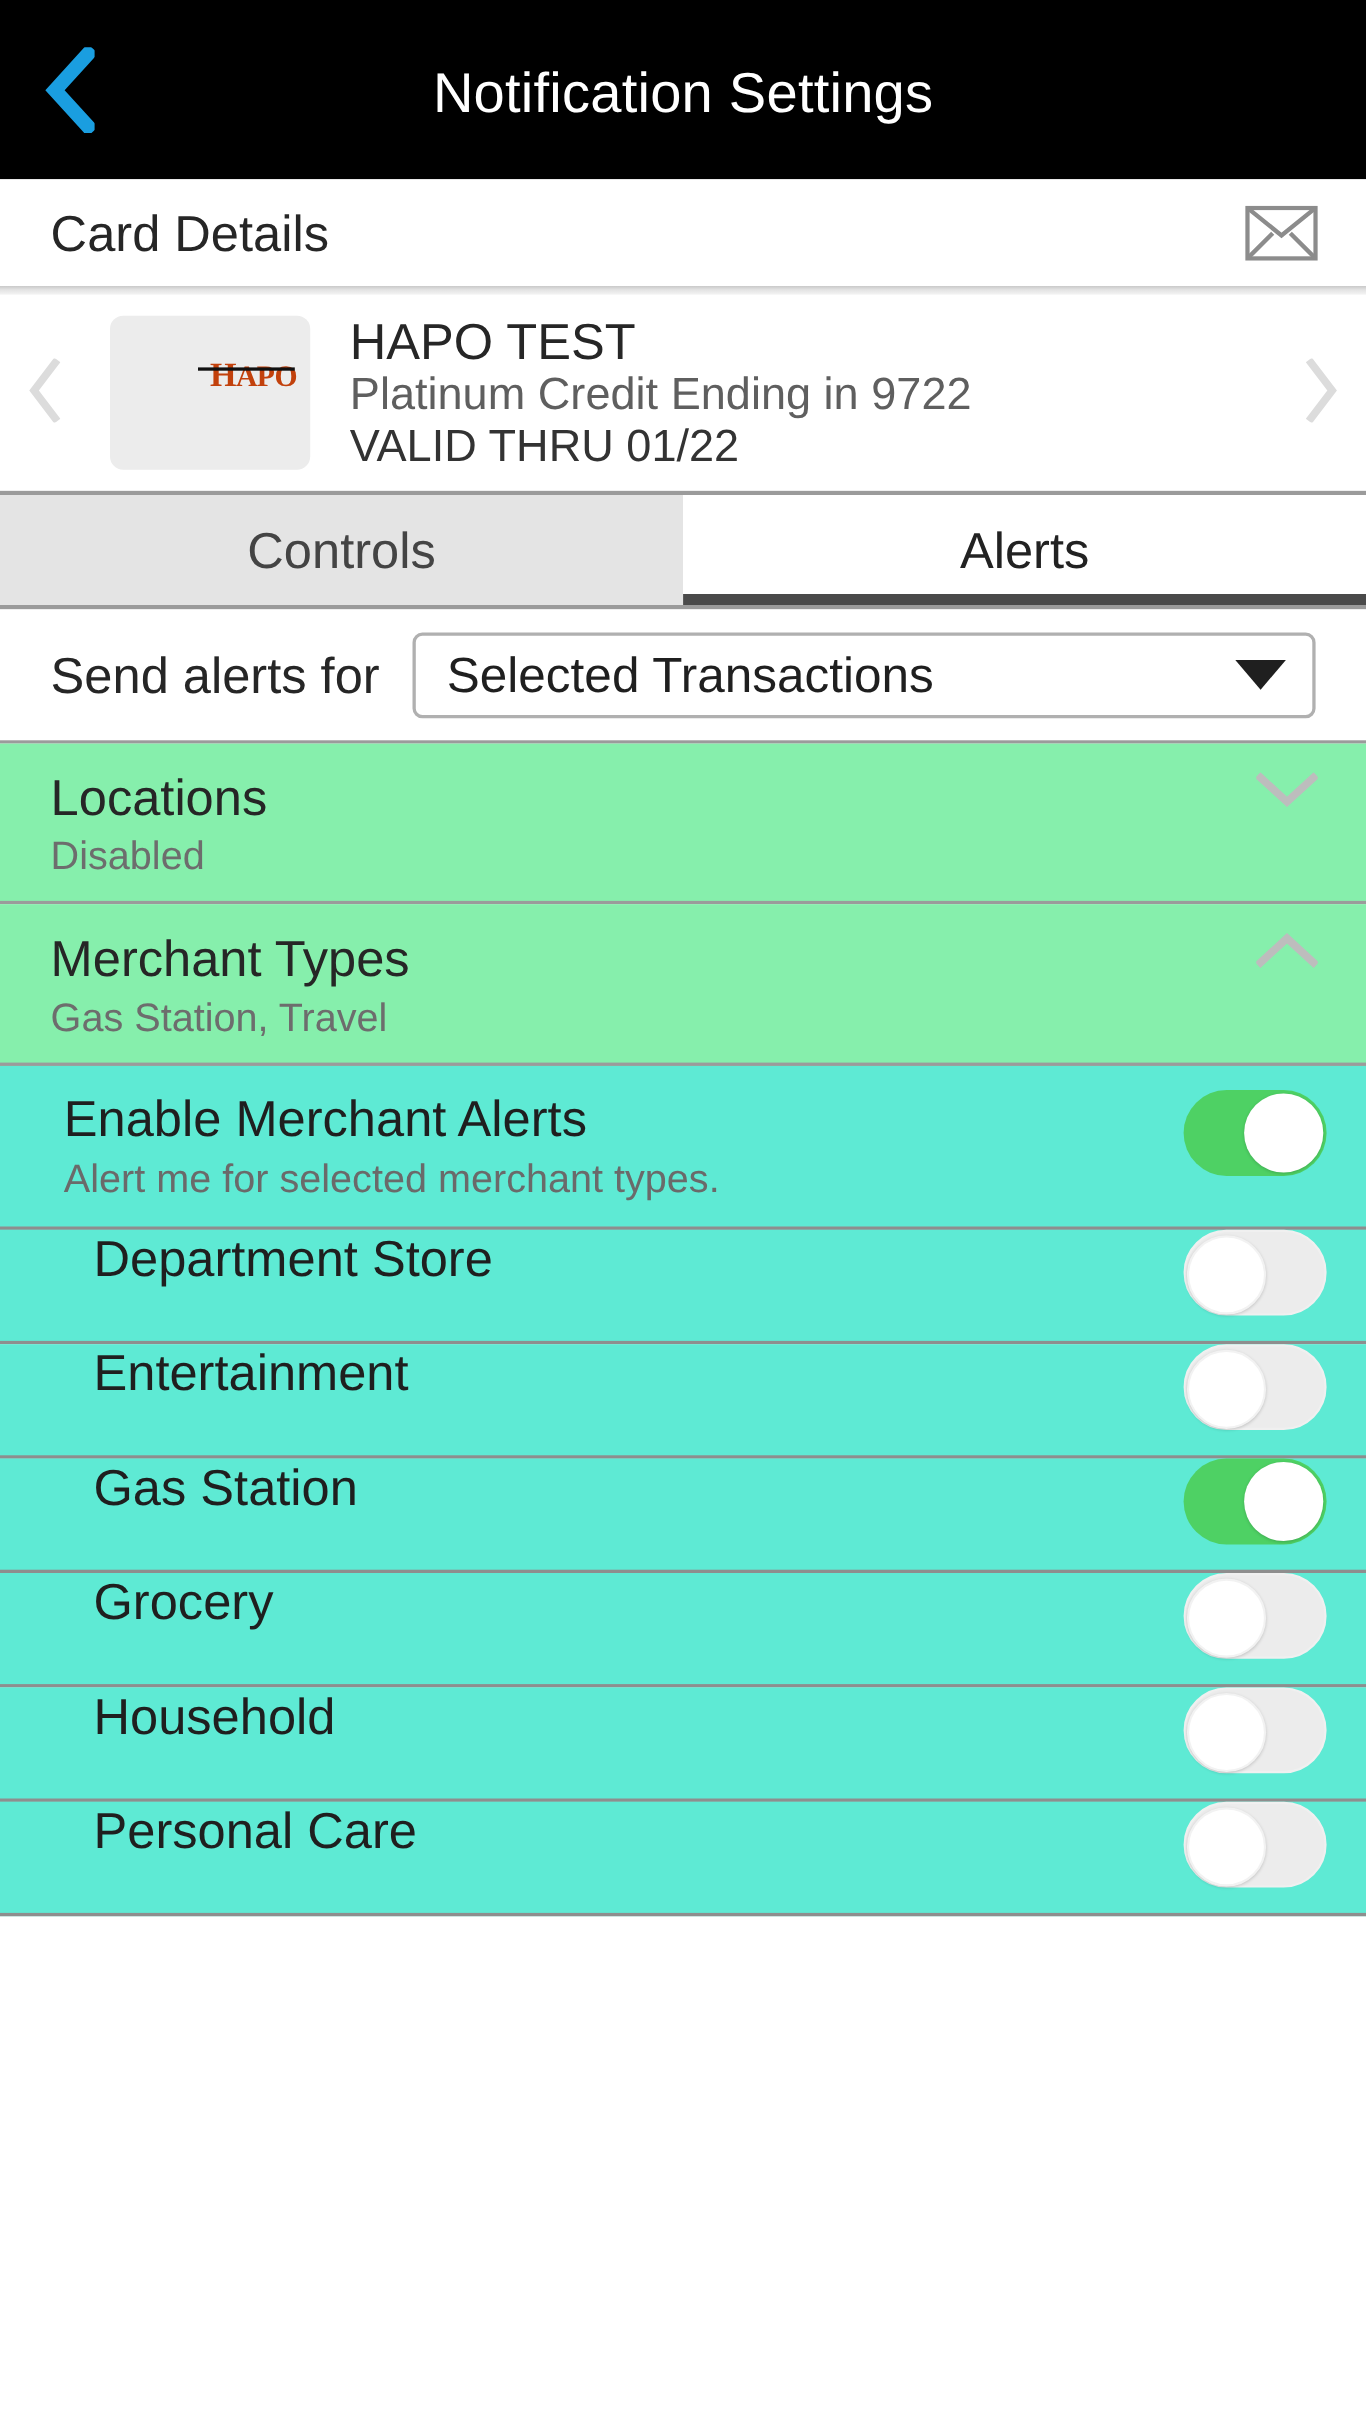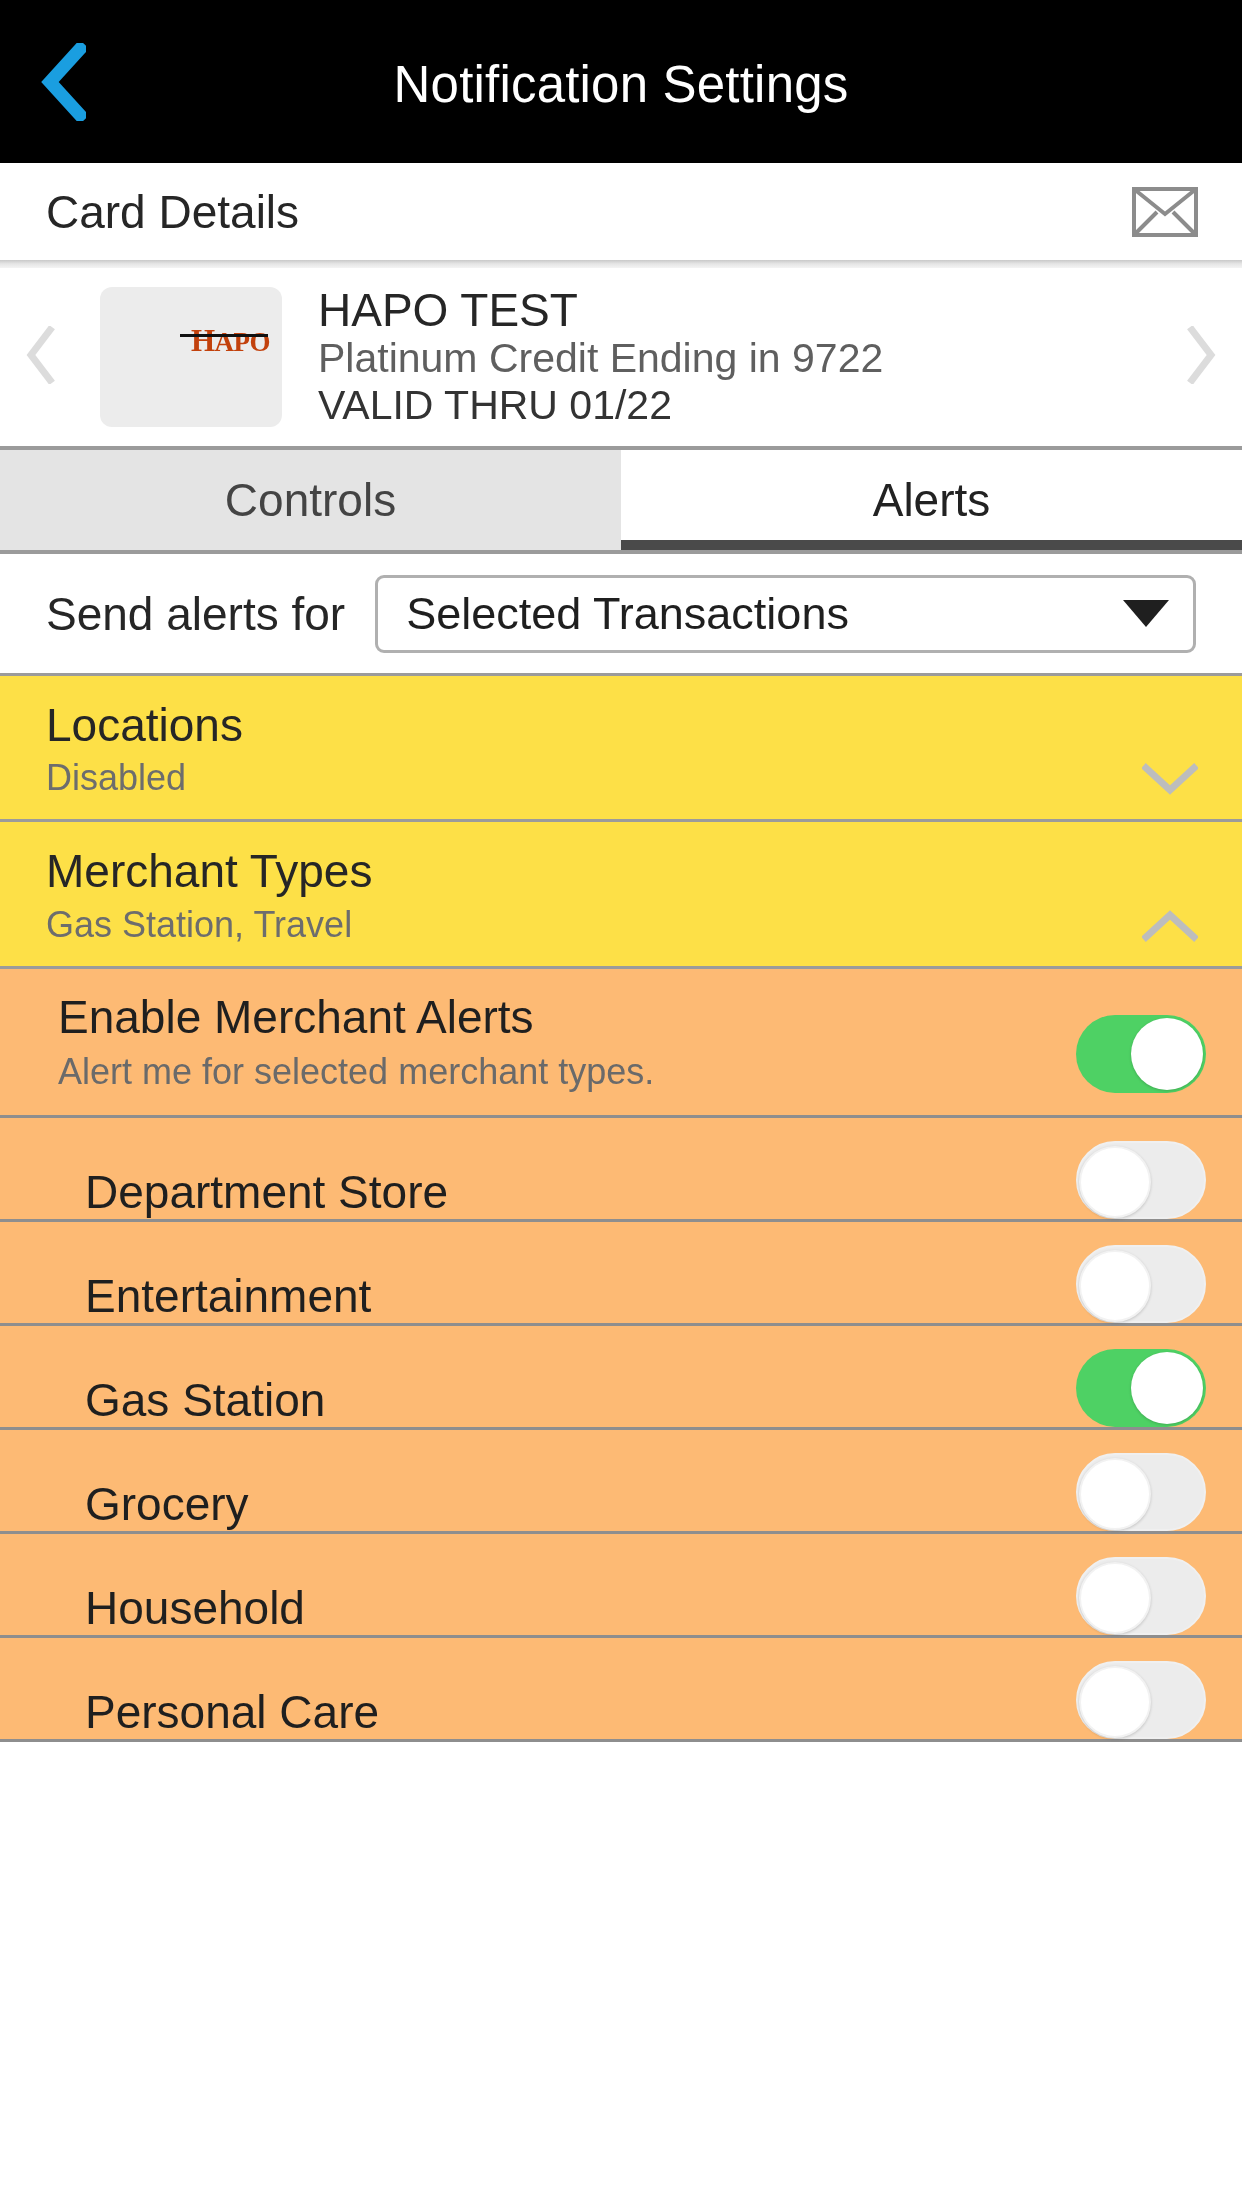--- a/index.html
+++ b/index.html
@@ -205,25 +205,25 @@
   .caret-down {
     width: 0; height: 0;
     border-left: 23px solid transparent;
     border-right: 23px solid transparent;
     border-top: 27px solid #1f1f1f;
     flex: 0 0 auto;
   }
 
   
   .accordion {
-    background: #fde047;
+    background: #86efac;
     border-bottom: 3px solid #9b9b9b;
     padding: 22px 42px 20px 46px;
     display: flex;
-    align-items: flex-end;
+    align-items: flex-start;
     position: relative;
     min-height: 120px;
     cursor: pointer;
   }
   .acc-text { flex: 1; }
   .acc-title {
     font-size: 46px;
     color: #262626;
     line-height: 1.18;
   }
@@ -238,22 +238,22 @@
     height: 40px;
     flex: 0 0 60px;
     display: flex;
     align-items: center;
     justify-content: center;
   }
 
   
   .toggle-row {
     display: flex;
-    align-items: flex-end;
-    background: #fdba74;
+    align-items: flex-start;
+    background: #5eead4;
     border-bottom: 3px solid #8e8e8e;
     padding: 0 36px 0 58px;
     min-height: 104px;
   }
   .toggle-row.primary {
     padding: 22px 36px 22px 58px;
     min-height: 140px;
   }
   .toggle-row.child { min-height: 104px; padding-left: 85px; }
   .row-text { flex: 1; }

